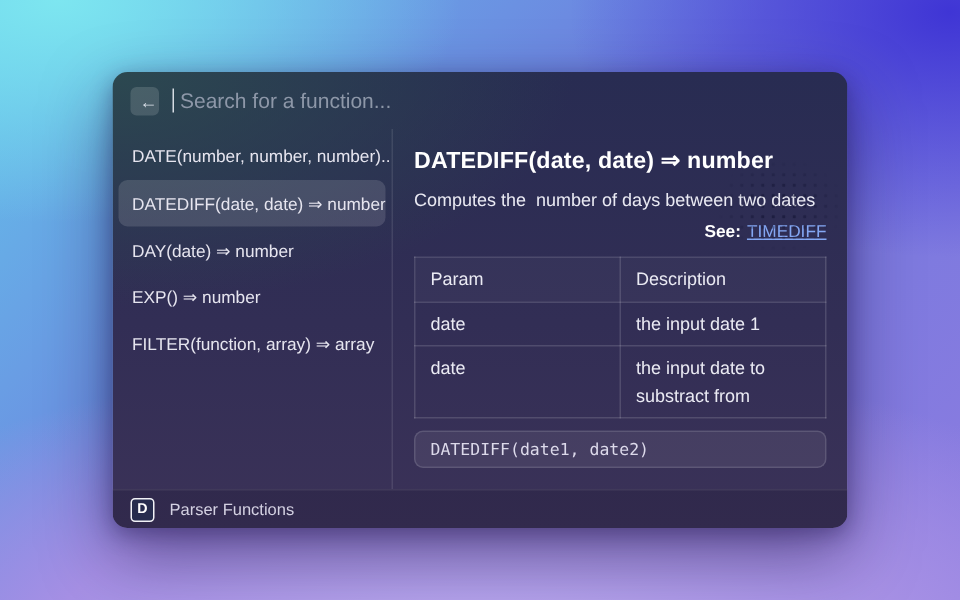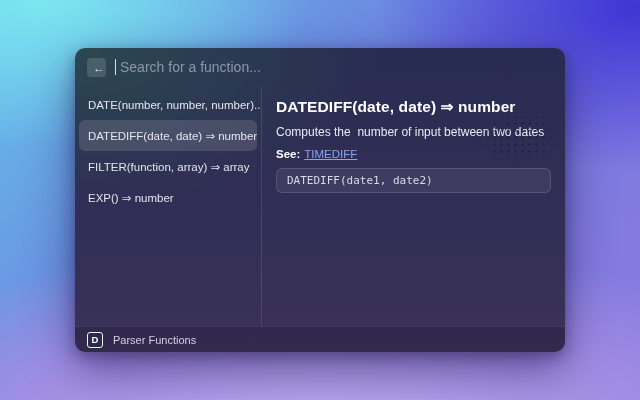--- a/index.html
+++ b/index.html
@@ -45,21 +45,21 @@
   .main{flex:1;position:relative;padding:8px 14px 0;box-sizing:border-box;}
   .dots{
     position:absolute;top:20px;right:2px;width:86px;height:62px;opacity:.55;
     background-image:radial-gradient(rgba(12,14,44,0.85) 1px, transparent 1.3px);
     background-size:7px 7px;
     -webkit-mask-image:radial-gradient(closest-side,#000 35%,transparent 100%);
     mask-image:radial-gradient(closest-side,#000 35%,transparent 100%);
   }
   .fn-title{margin:4px 0 0;font-size:15.5px;font-weight:bold;color:#ffffff;letter-spacing:.1px;}
   .fn-desc{margin-top:9px;font-size:12px;color:#eaeaf3;white-space:pre-wrap;}
-  .see-line{margin-top:9px;font-size:11.5px;}
+  .see-line{margin-top:9px;font-size:11.5px;text-align:right;}
   .see-label{font-weight:bold;color:#ffffff;}
   .see-link{color:#84a7f3;text-decoration:underline;margin-left:4px;cursor:pointer;}
   table.params{
     margin-top:10px;width:100%;border-collapse:collapse;table-layout:fixed;
     font-size:12px;color:#eaeaf3;
   }
   .params th,.params td{
     border:1px solid rgba(255,255,255,0.14);padding:5px 10px;text-align:left;
     font-weight:normal;vertical-align:top;line-height:1.55;
   }
@@ -91,35 +91,54 @@
         <div class="caret"></div>
         <input class="search-input" type="text" placeholder="Search for a function..." style="">
       </div>
     </div>
 
     <div class="body">
 
       <div class="sidebar">
         <div class="side-item">DATE(number, number, number)...</div>
         <div class="side-item selected">DATEDIFF(date, date) ⇒ number</div>
+        <div class="side-item">DAY(date) ⇒ number</div>
+        <div class="side-item">EXP() ⇒ number</div>
         <div class="side-item">FILTER(function, array) ⇒ array</div>
-        <div class="side-item">EXP() ⇒ number</div>
       </div>
 
       <div class="main">
         <div class="dots"></div>
 
         <h1 class="fn-title">DATEDIFF(date, date) ⇒ number</h1>
 
-        <div class="fn-desc">Computes the  number of input between two dates</div>
+        <div class="fn-desc">Computes the  number of days between two dates</div>
 
         <div class="see-line">
           <span class="see-label">See:</span><span class="see-link">TIMEDIFF</span>
         </div>
 
+        <table class="params">
+          <thead>
+            <tr>
+              <th>Param</th>
+              <th>Description</th>
+            </tr>
+          </thead>
+          <tbody>
+            <tr>
+              <td>date</td>
+              <td>the input date 1</td>
+            </tr>
+            <tr>
+              <td>date</td>
+              <td>the input date to substract from</td>
+            </tr>
+          </tbody>
+        </table>
 
         <div class="code-chip">DATEDIFF(date1, date2)</div>
       </div>
     </div>
 
     <div class="footer">
       <div class="badge">D</div>
       <div class="footer-label">Parser Functions</div>
     </div>
 

